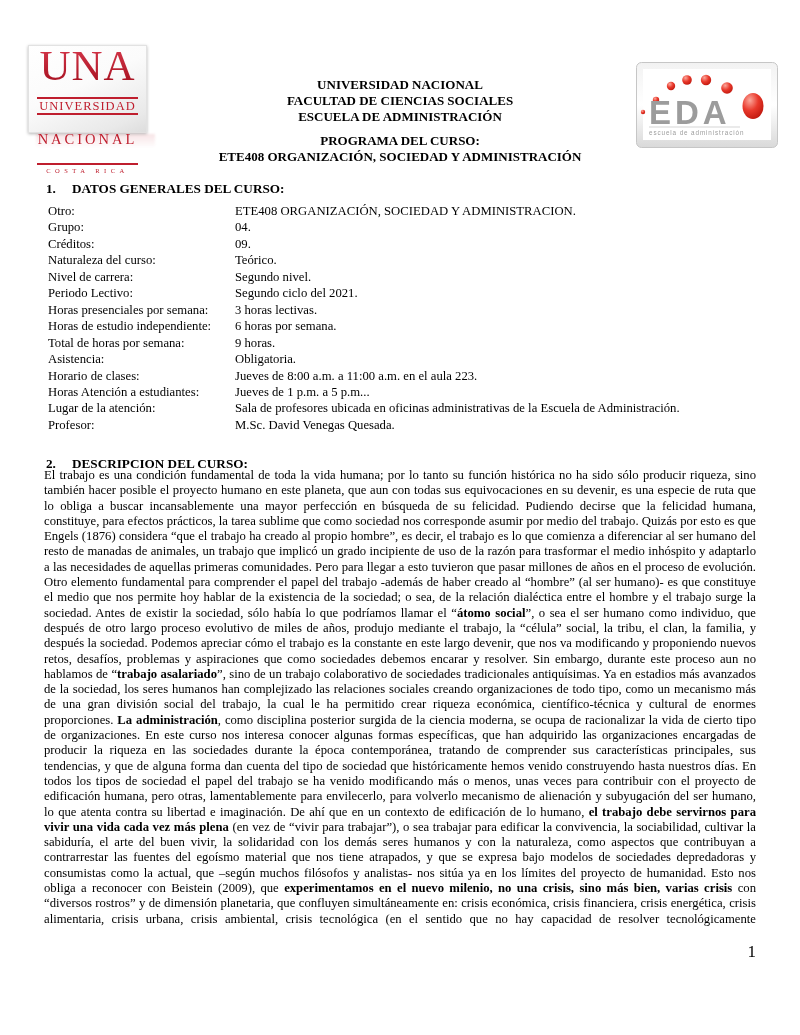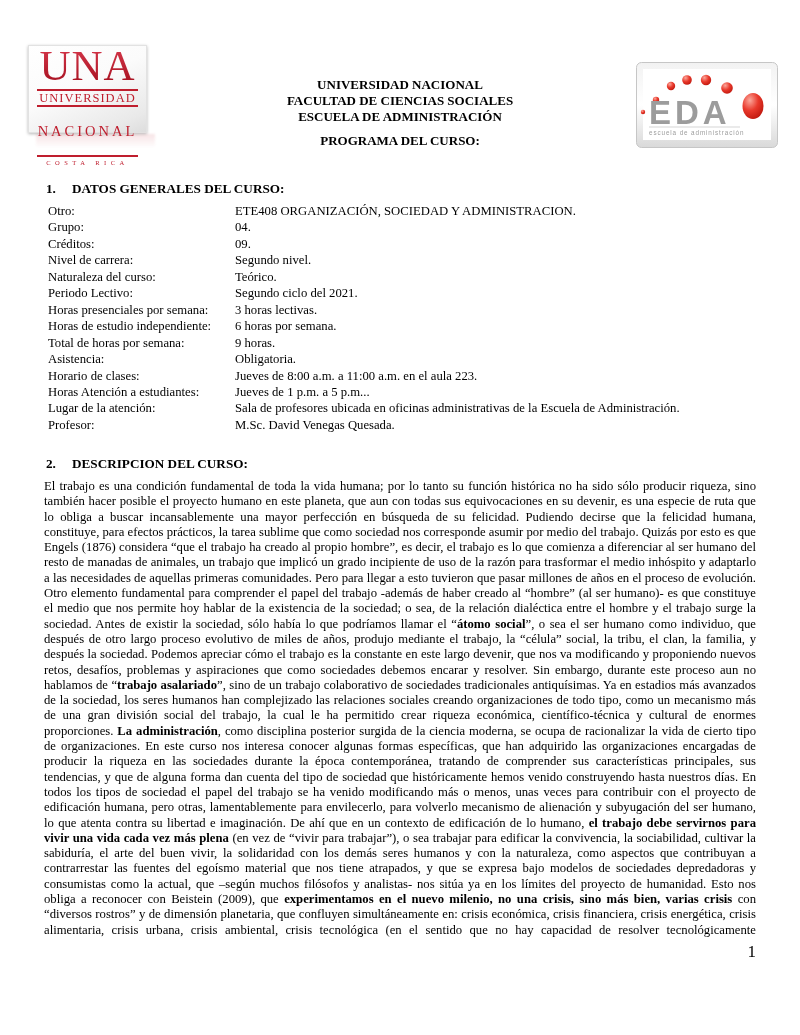--- a/index.html
+++ b/index.html
@@ -13,21 +13,21 @@
   
   .una-logo {
     position:absolute; left:28px; top:45px; width:119px; height:88px;
     background:linear-gradient(155deg,#ffffff 0%,#fbfbfb 45%,#e9e9e9 85%,#dcdcdc 100%);
     box-shadow:0 1px 3px rgba(0,0,0,0.28), inset 0 0 0 1px #e2e2e2;
     display:flex; flex-direction:column; align-items:center; justify-content:flex-start;
     padding-top:2px; color:#bf1e2e; font-family:"Liberation Serif", serif;
   }
   .una-acronym { font-size:43px; line-height:38px; letter-spacing:1px; font-weight:normal;
     background:linear-gradient(#d5374a,#a5101f); -webkit-background-clip:text; background-clip:text; color:transparent; }
-  .una-block { display:flex; flex-direction:column; align-items:center; border-top:2px solid #bf1e2e; margin-top:4px; }
+  .una-block { display:flex; flex-direction:column; align-items:center; border-top:2px solid #bf1e2e; margin-top:12px; }
   .una-line1 { font-size:12.5px; line-height:14px; letter-spacing:1px; border-bottom:2px solid #bf1e2e; padding:0 2px; }
   .una-line2 { font-size:14.5px; line-height:16px; letter-spacing:3px; border-bottom:2px solid #bf1e2e; padding:16px 1px; }
   .una-line3 { font-size:6.5px; line-height:9px; letter-spacing:4.5px; margin-top:1px; white-space:nowrap; }
   .una-reflect { position:absolute; left:36px; top:134px; width:119px; height:14px;
     background:linear-gradient(rgba(191,30,46,0.12), rgba(191,30,46,0)); filter:blur(1px); }
 
   
   .eda-logo { position:absolute; left:636px; top:62px; width:142px; height:86px; }
   .eda-logo svg { display:block; width:142px; height:86px; }
 
@@ -46,21 +46,21 @@
   .sec2 { top:456px; }
 
   
   .rows { position:absolute; left:48px; top:203px; width:710px; font-size:12.7px; }
   .row { display:flex; line-height:16.45px; }
   .row .lbl { width:187px; flex:0 0 187px; }
   .row .val { flex:1; white-space:nowrap; }
 
   
   .desc {
-    position:absolute; left:44px; top:479px; width:712px;
+    position:absolute; left:44px; top:468px; width:712px;
     font-size:12.7px; line-height:15.3px;
     text-align:justify; text-align-last:justify;
   }
   .desc .b { font-weight:bold; }
 
   
   .page-num { position:absolute; top:942px; right:44px; font-size:17px; line-height:20px; }
 </style>
 </head>
 <body>
@@ -107,20 +107,21 @@
   </div>
 
   <div class="inst-header">
     <div>UNIVERSIDAD NACIONAL</div>
     <div>FACULTAD DE CIENCIAS SOCIALES</div>
     <div>ESCUELA DE ADMINISTRACIÓN</div>
   </div>
 
   <div class="prog-header">
     <div>PROGRAMA DEL CURSO:</div>
+    <div>ETE408 ORGANIZACIÓN, SOCIEDAD Y ADMINISTRACIÓN</div>
   </div>
 
   <div class="sec-heading sec1">
     <span class="num">1.</span>
     <span>DATOS GENERALES DEL CURSO:</span>
   </div>
 
   <div class="rows">
     <div class="row">
       <span class="lbl">Otro:</span>
@@ -128,26 +129,26 @@
     </div>
     <div class="row">
       <span class="lbl">Grupo:</span>
       <span class="val">04.</span>
     </div>
     <div class="row">
       <span class="lbl">Créditos:</span>
       <span class="val">09.</span>
     </div>
     <div class="row">
+      <span class="lbl">Naturaleza del curso:</span>
+      <span class="val">Teórico.</span>
+    </div>
+    <div class="row">
       <span class="lbl">Nivel de carrera:</span>
       <span class="val">Segundo nivel.</span>
-    </div>
-    <div class="row">
-      <span class="lbl">Naturaleza del curso:</span>
-      <span class="val">Teórico.</span>
     </div>
     <div class="row">
       <span class="lbl">Periodo Lectivo:</span>
       <span class="val">Segundo ciclo del 2021.</span>
     </div>
     <div class="row">
       <span class="lbl">Horas presenciales por semana:</span>
       <span class="val">3 horas lectivas.</span>
     </div>
     <div class="row">

